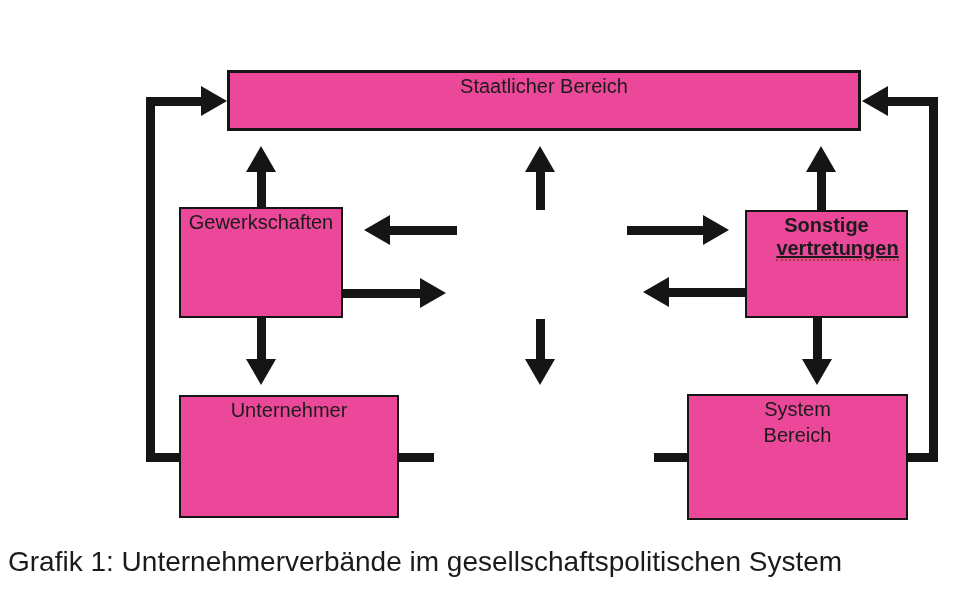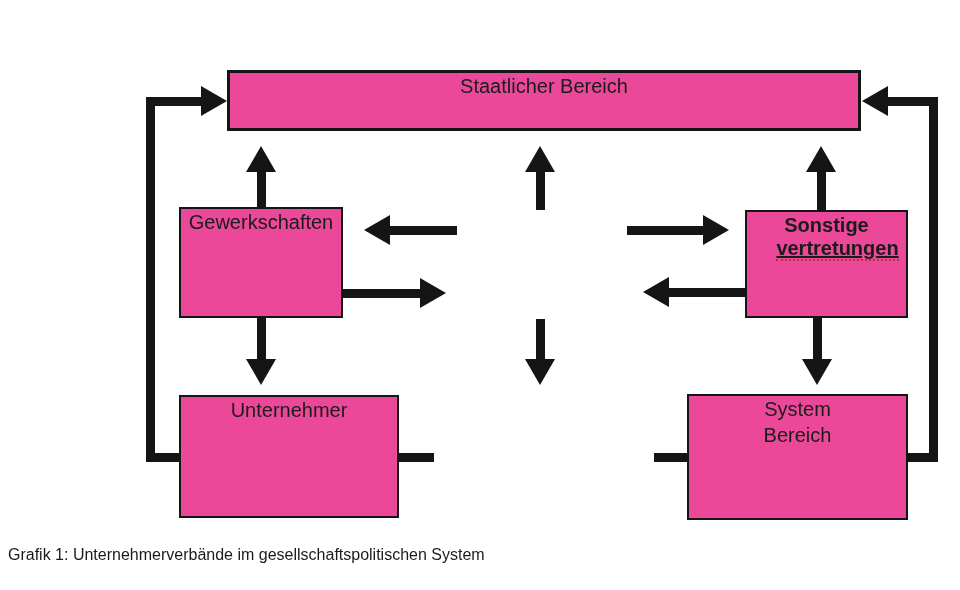--- a/index.html
+++ b/index.html
@@ -56,21 +56,21 @@
     border-bottom: 2px dotted #b23434;
     line-height: 1.05;
     padding-bottom: 0px;
     margin-left: 22px;
   }
   .spell-underlined { text-decoration: underline; text-decoration-color: #1b1b1b; }
   .caption {
     position: absolute;
     left: 8px;
     top: 546px;
-    font-size: 16px;
+    font-size: 28px;
     white-space: nowrap;
     z-index: 2;
   }
 </style>
 </head>
 <body>
 
 <div class="stage">
 
   <div class="box box-staatlicher" style="left:227px; top:70px; width:634px; height:61px;">

